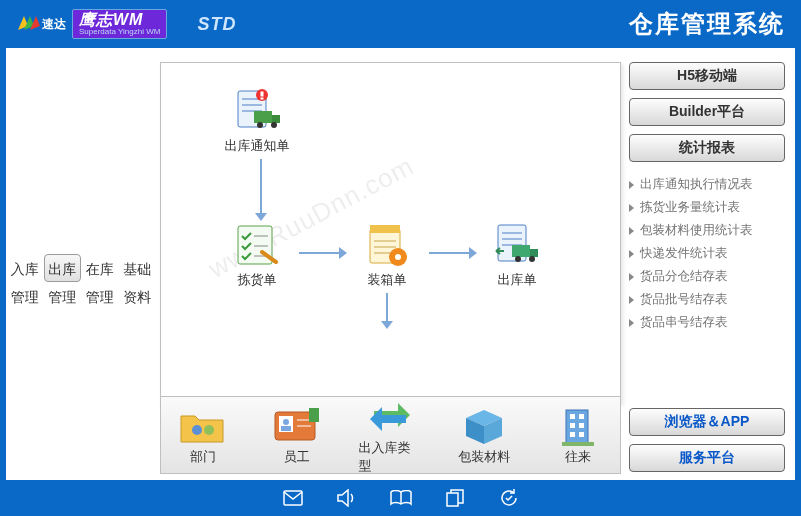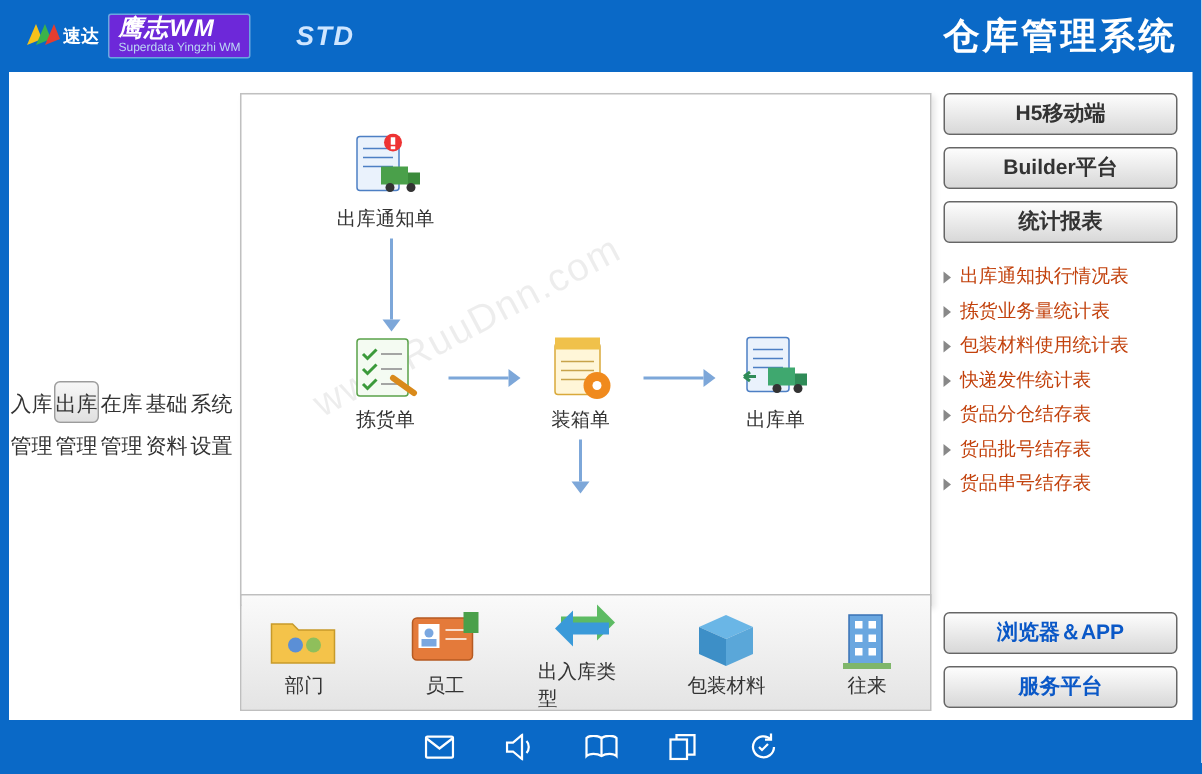--- a/index.html
+++ b/index.html
@@ -37,21 +37,21 @@
 
   
   .bottom-bar { position:absolute; left:4px; right:4px; bottom:6px; height:78px; background:linear-gradient(#fafafa,#e4e4e4); border:1px solid #bfbfbf; display:flex; align-items:center; padding: 0 10px; gap: 30px; }
   .bb-item { display:flex; flex-direction:column; align-items:center; font-size:13px; color:#333; cursor:pointer; width:90px; }
   .bb-item .ic { width:48px; height:44px; display:flex; align-items:center; justify-content:center; }
 
   
   .right-panel { width: 170px; padding: 14px 10px 0 4px; display:flex; flex-direction:column; }
   .r-btn { height:28px; border:1px solid #666; border-radius:4px; background:linear-gradient(#fdfdfd,#d8d8d8); font-size:14px; font-weight:bold; color:#333; margin-bottom:8px; cursor:pointer; display:flex; align-items:center; justify-content:center; }
   .r-list { margin-top:6px; display:flex; flex-direction:column; gap:6px; }
-  .r-list .li { display:flex; align-items:center; font-size:12.5px; color:#c2410c; cursor:pointer; }
+  .r-list .li { display:flex; align-items:center; font-size:12.5px; color:#737373; cursor:pointer; }
   .r-list .li::before { content:""; display:inline-block; width:0; height:0; border-top:4px solid transparent; border-bottom:4px solid transparent; border-left:5px solid #888; margin-right:6px; }
   .spacer { flex:1; }
   .r-btn.blue { color:#0a58c7; }
 
   
   .footer { height:36px; display:flex; align-items:center; justify-content:center; gap:32px; }
   .ficon { width:22px; height:22px; color:#fff; cursor:pointer; display:flex; align-items:center; justify-content:center; }
 
   
   .wm { position:absolute; left:50%; top:50%; transform:translate(-85%,-100%) rotate(-28deg); font-size:26px; color:rgba(0,0,0,0.07); pointer-events:none; letter-spacing:1px; }
@@ -80,21 +80,20 @@
     <div class="header-title">仓库管理系统</div>
   </div>
 
   <div class="main">
 
     <div class="sidebar">
       <div class="nav-item">入库管理</div>
       <div class="nav-item active">出库管理</div>
       <div class="nav-item">在库管理</div>
       <div class="nav-item">基础资料</div>
-      <div class="nav-item">系统设置</div>
     </div>
 
     <div class="canvas-area">
       <div class="canvas">
         <span class="wm">www.RuuDnn.com</span>
 
         <div class="node" style="left:56px; top:26px;">
           <div class="ic">
             <svg width="50" height="46" viewBox="0 0 50 46">
               <rect x="6" y="2" width="28" height="36" rx="2" fill="#eaf2fc" stroke="#4d7fc4"></rect>

